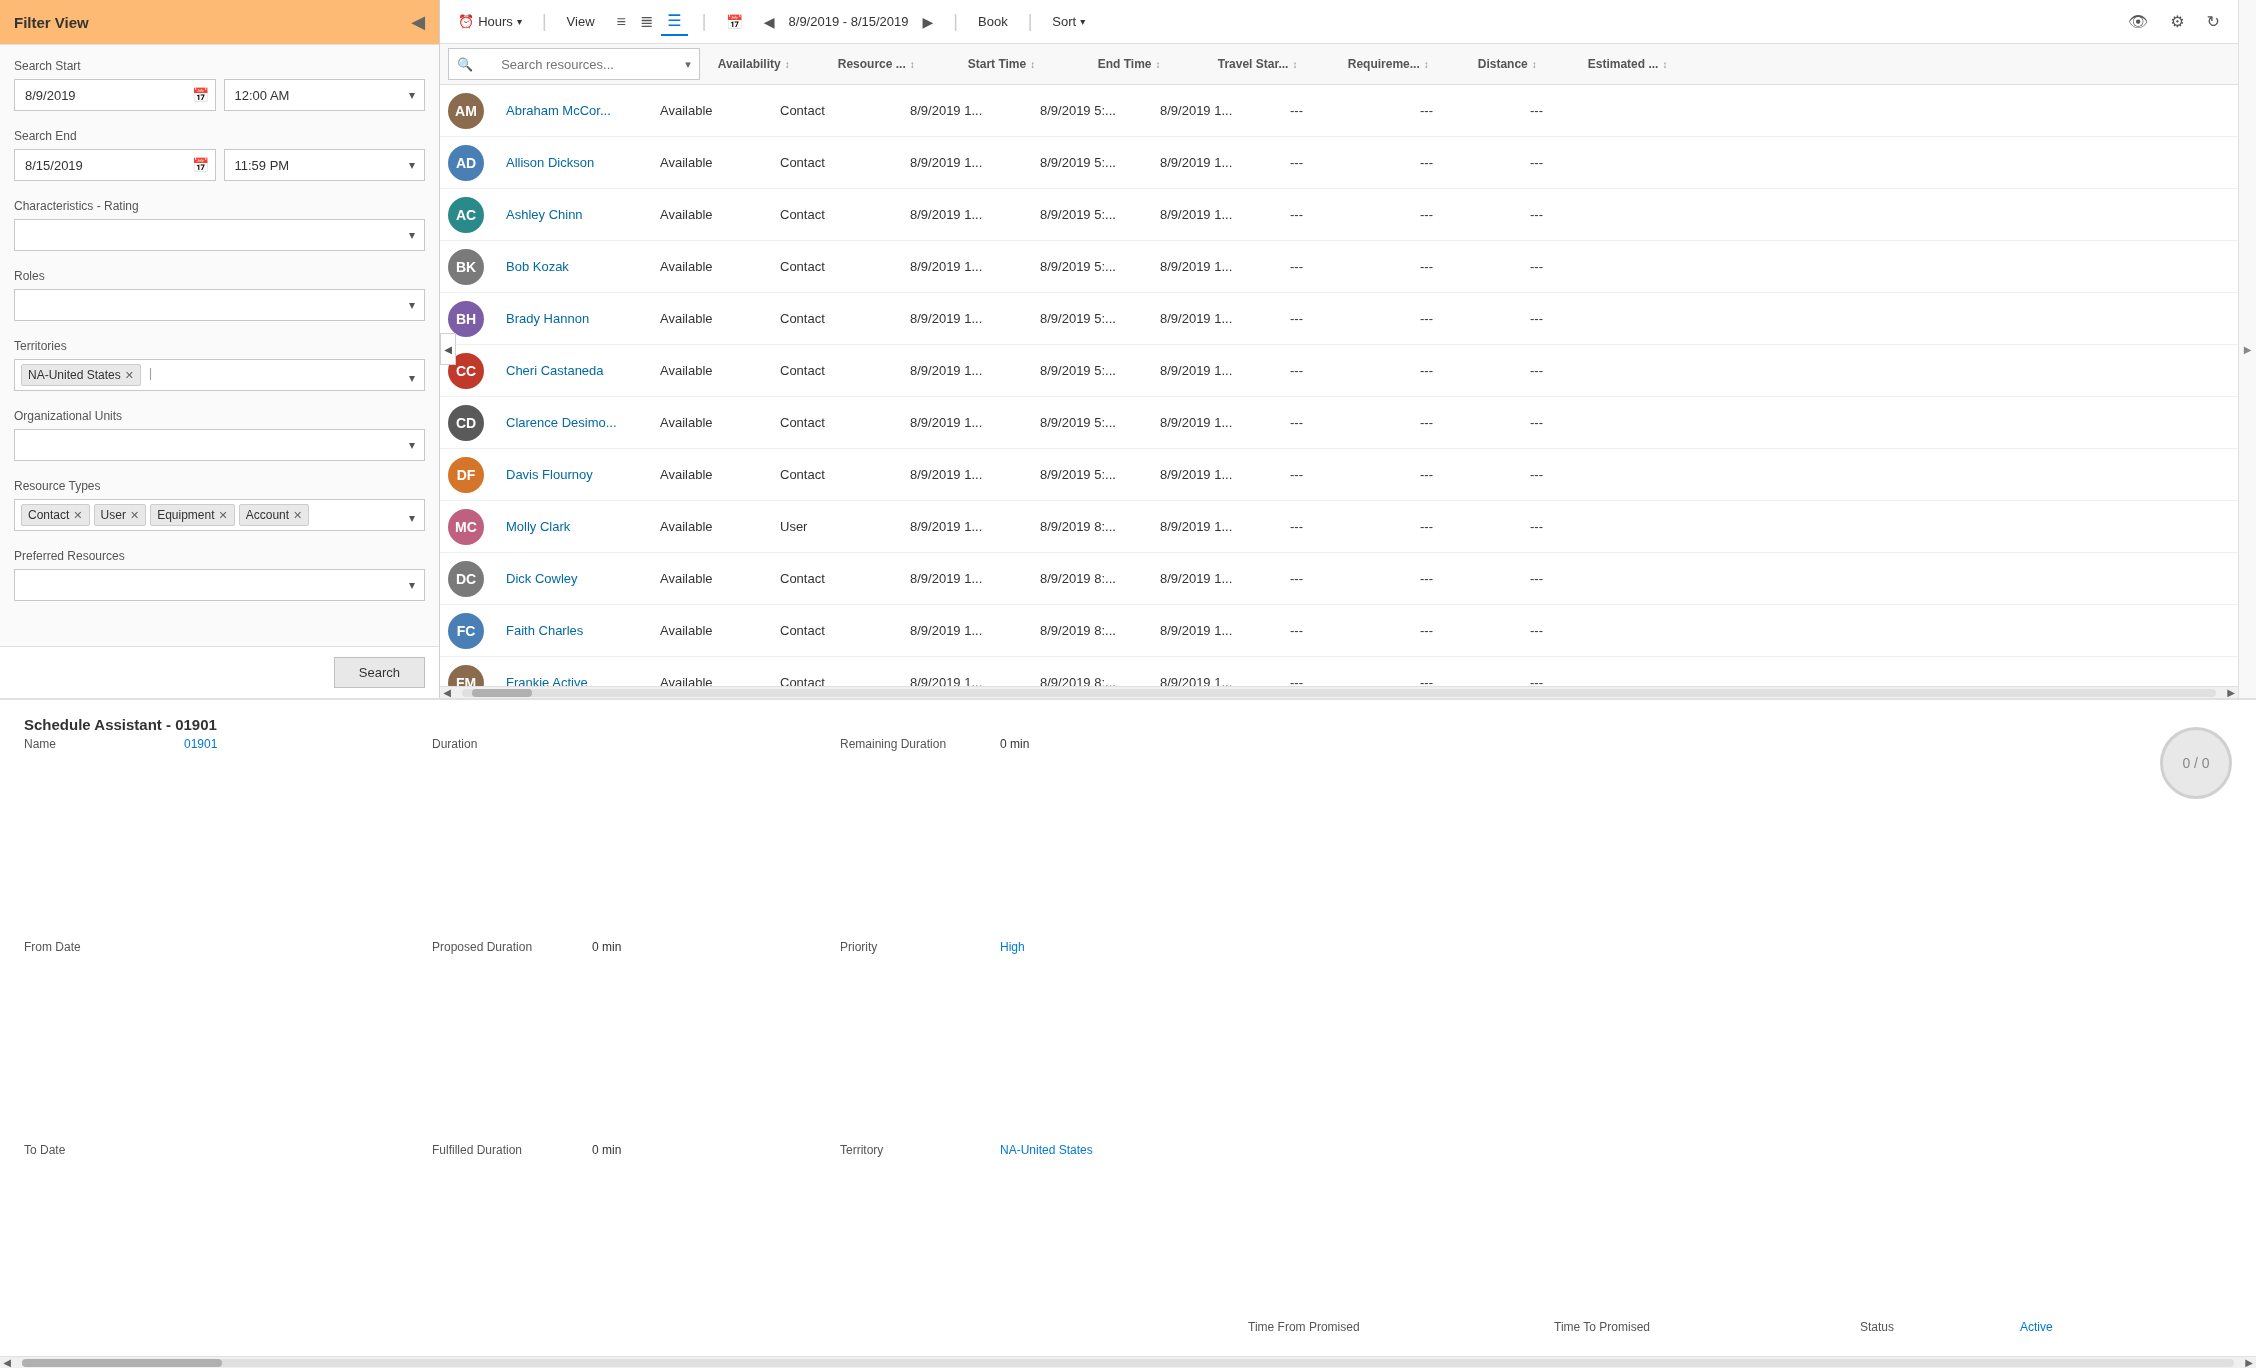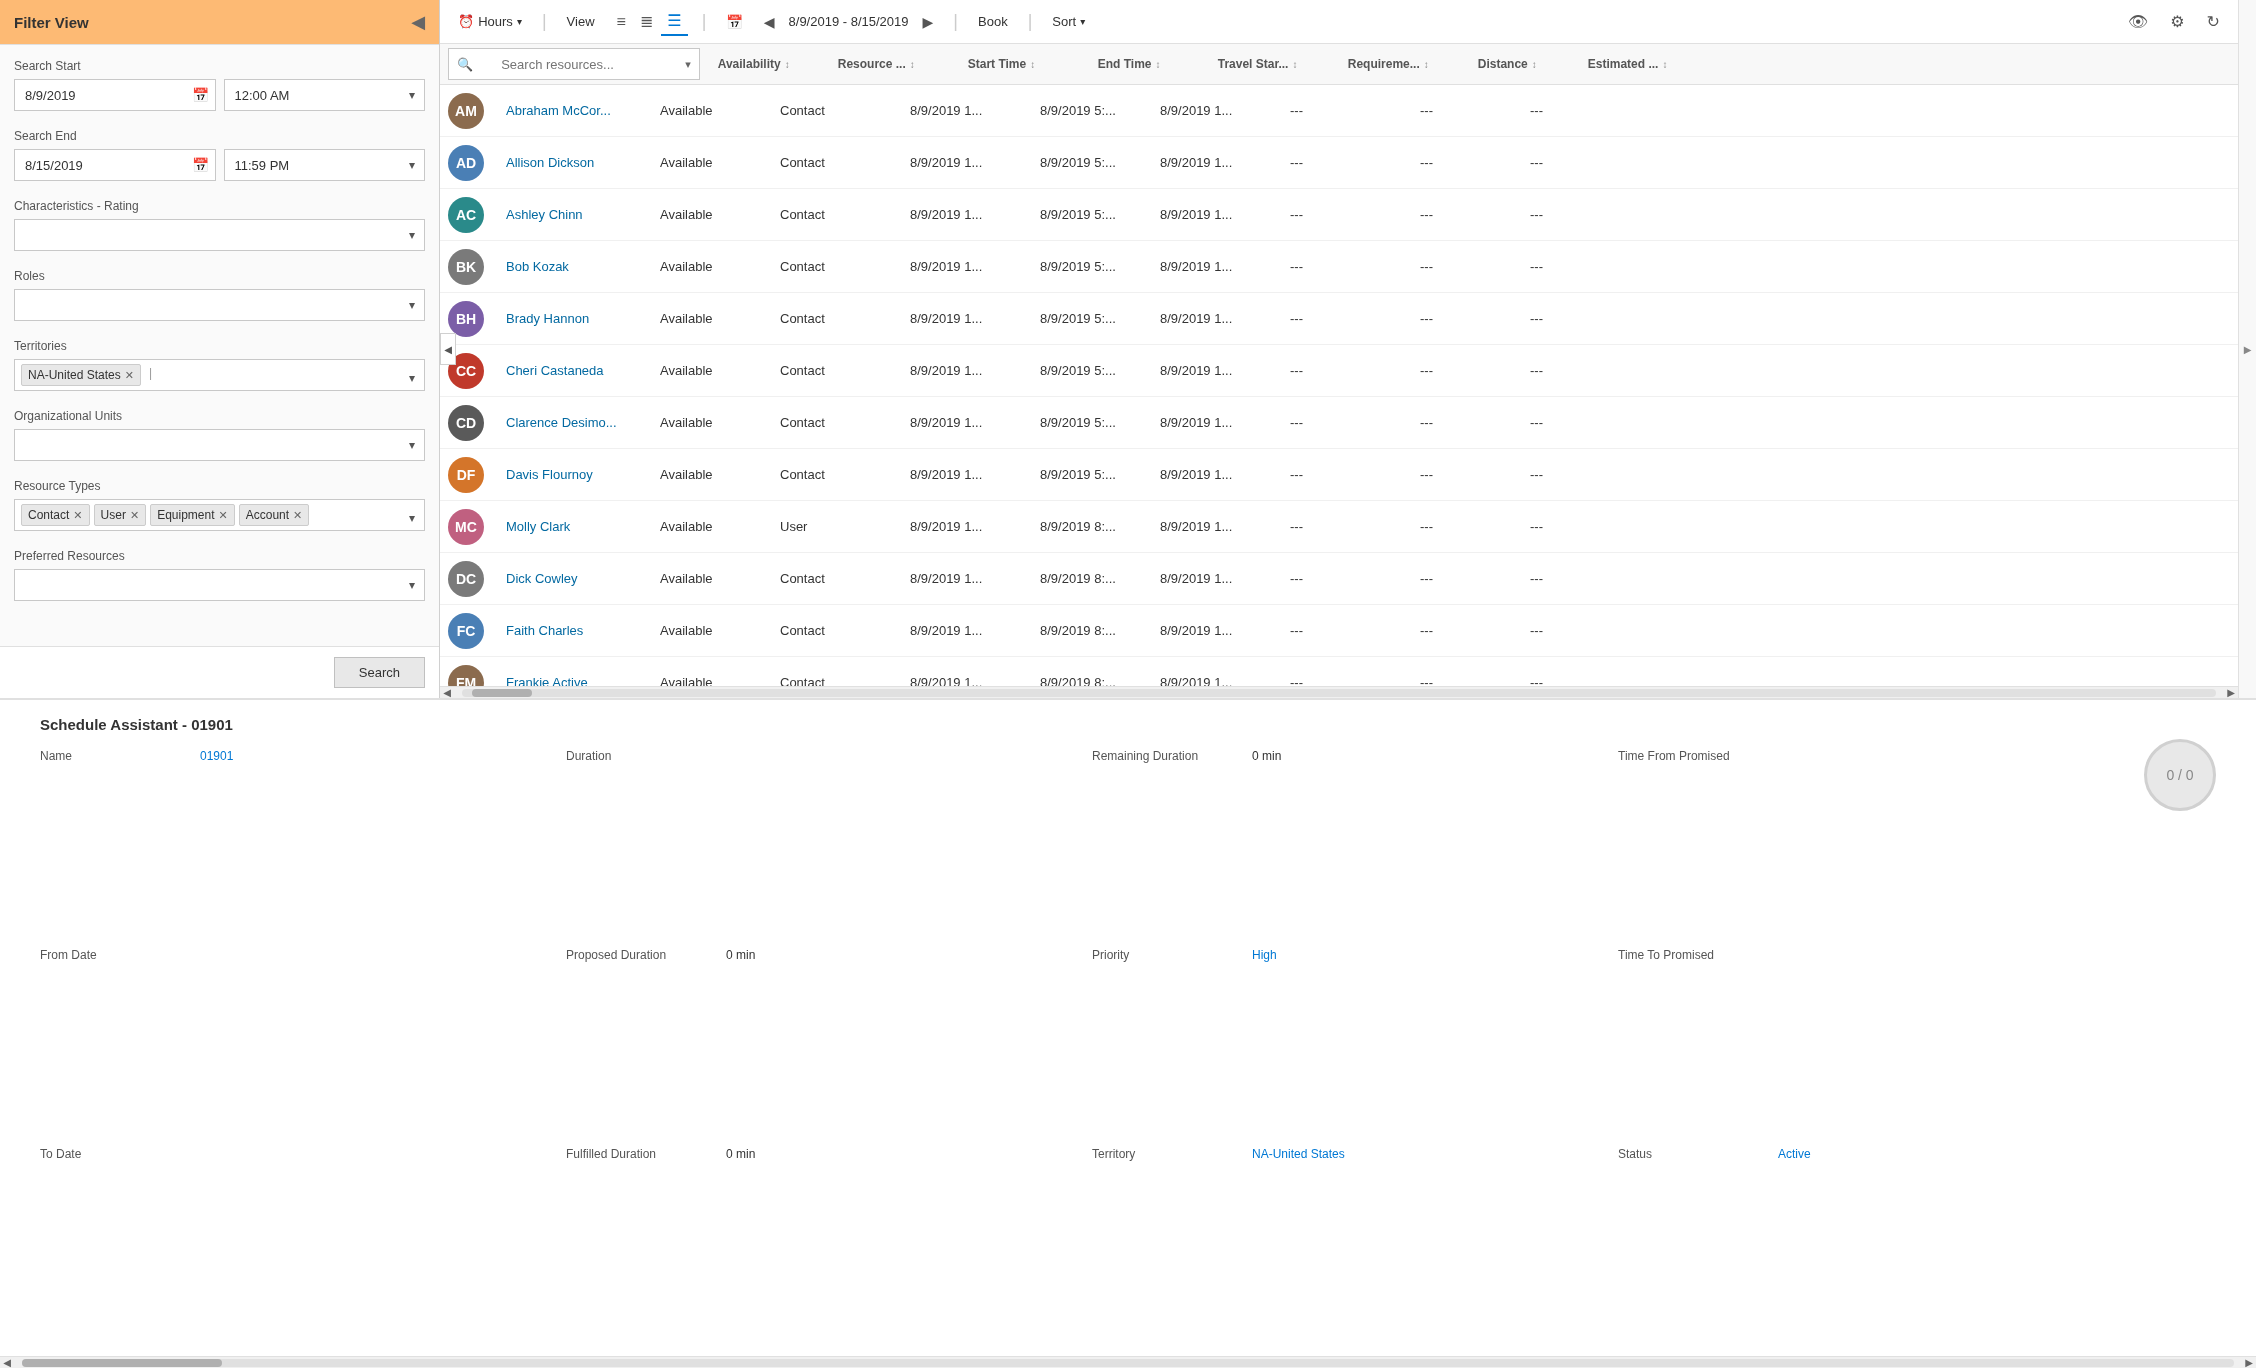--- a/index.html
+++ b/index.html
@@ -64,21 +64,21 @@
 
     
     .grid-body { flex: 1; overflow-y: auto; overflow-x: hidden; }
     .grid-row { display: flex; align-items: center; height: 52px; border-bottom: 1px solid #f0f0f0; }
     .grid-cell { padding: 0 10px; font-size: 13px; color: #333; white-space: nowrap; overflow: hidden; text-overflow: ellipsis; display: flex; align-items: center; }
     .cell-name-wrapper { display: flex; align-items: center; gap: 22px; }
     .avatar { width: 36px; height: 36px; border-radius: 50%; background: #c0c0c0; overflow: hidden; display: flex; align-items: center; justify-content: center; font-size: 14px; font-weight: 600; color: #fff; flex-shrink: 0; }
     .resource-name { font-size: 13px; color: #0369a1; }
 
     
-    .bottom-section { flex: 1; background: #fff; padding: 16px 40px; display: flex; flex-direction: column; gap: 12px; }
+    .bottom-section { flex: 1; background: #fff; padding: 16px 24px; display: flex; flex-direction: column; }
     .bottom-field-group { display: flex; gap: 0; min-width: 300px; margin-bottom: 6px; flex: 1; }
     .bottom-field-label { font-size: 12px; color: #555; width: 160px; min-width: 160px; }
     .bottom-field-value { font-size: 12px; color: #333; }
     .bottom-field-value.link { color: #0078d4; cursor: pointer; text-decoration: none; }
 
     
     .progress-circle { width: 72px; height: 72px; border-radius: 50%; background: #e8e8e8; display: flex; align-items: center; justify-content: center; font-size: 14px; color: #888; border: 3px solid #d0d0d0; margin-left: auto; margin-top: -10px; }
 
     
     .filter-body::-webkit-scrollbar { width: 6px; }
@@ -557,21 +557,21 @@
           <div class="bottom-field-group">
             <span class="bottom-field-label">Priority</span>
             <a class="bottom-field-value link" href="#">High</a>
           </div>
           <div class="bottom-field-group">
             <span class="bottom-field-label">Territory</span>
             <a class="bottom-field-value link" href="#">NA-United States</a>
           </div>
         </div>
 
-        <div style="display:flex;flex-direction:column;gap:6px;">
+        <div style="display:flex;gap:6px;align-items:flex-end;">
           <div class="bottom-field-group">
             <span class="bottom-field-label">Time From Promised</span>
             <span class="bottom-field-value"></span>
           </div>
           <div class="bottom-field-group">
             <span class="bottom-field-label">Time To Promised</span>
             <span class="bottom-field-value"></span>
           </div>
           <div class="bottom-field-group">
             <span class="bottom-field-label">Status</span>

